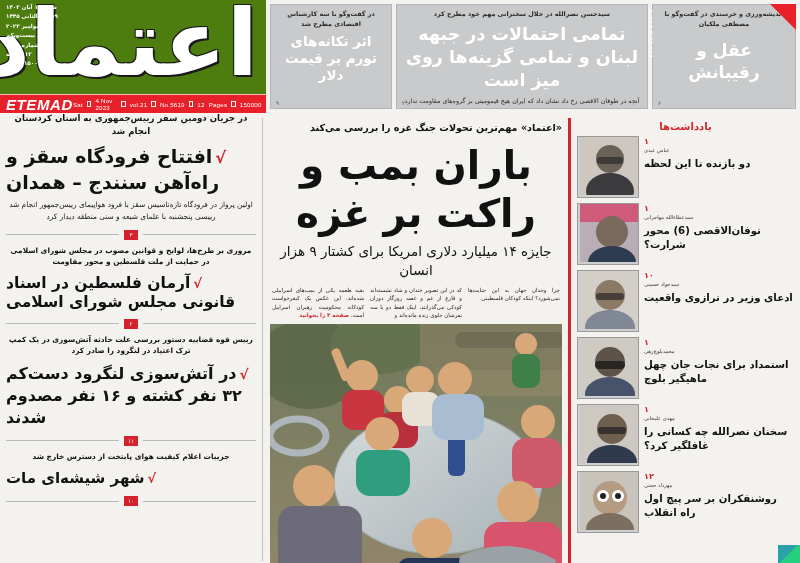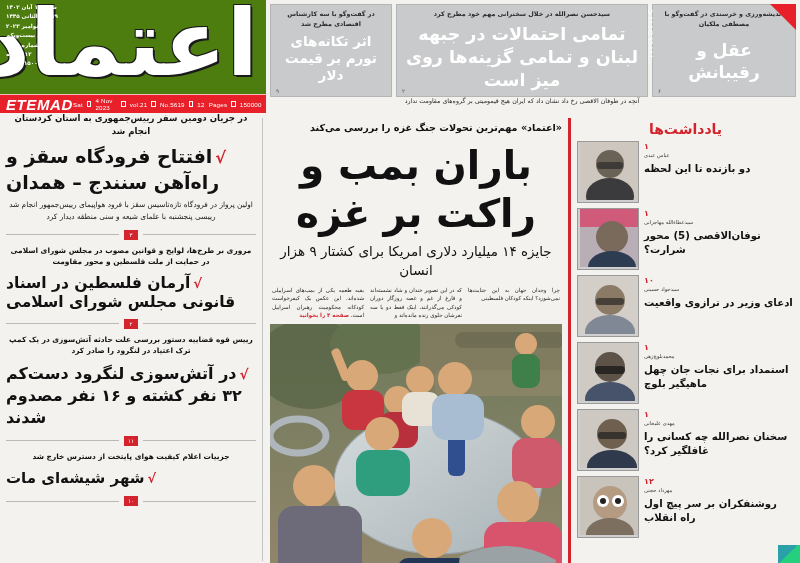--- a/index.html
+++ b/index.html
@@ -20,21 +20,21 @@
   .mast-meta div{white-space:nowrap;}
   .mast-bottom{position:absolute;left:0;bottom:0;width:266px;height:18px;background:#e8202a;
                border-top:1px solid #f8b9bc;display:flex;align-items:center;direction:ltr;}
   .etemad-word{color:#fff;font-size:15px;font-weight:700;letter-spacing:.6px;margin-left:6px;
                font-family:"Liberation Sans",sans-serif;font-style:italic;}
   .en-meta{color:#ffffff;font-size:6.2px;letter-spacing:.2px;display:flex;gap:4px;align-items:center;
            font-family:"Liberation Sans",sans-serif;direction:ltr;}
   .en-meta .sep{display:inline-block;width:4px;height:4px;border:1px solid #fff;transform:rotate(0deg);}
 
   
-  .teaser{position:absolute;top:4px;height:93px;background:#c9cacb;
+  .teaser{position:absolute;top:4px;height:105px;background:#c9cacb;
           border:1px solid #b4b5b6;direction:rtl;padding:5px 7px 4px;box-sizing:border-box;
           display:flex;flex-direction:column;}
   .t1{left:270px;width:122px;}
   .t2{left:396px;width:252px;}
   .t3{left:652px;width:144px;}
   .teaser .kicker{font-size:6.4px;line-height:9.5px;color:#2b2b2b;text-align:center;font-weight:600;}
   .teaser .ttl{color:#ffffff;font-weight:700;text-align:center;}
   .t1 .ttl{font-size:13.5px;line-height:17px;margin-top:4px;}
   .t2 .ttl{font-size:17.5px;line-height:23px;margin-top:3px;}
   .t3 .ttl{font-size:17px;line-height:22px;margin-top:10px;}
@@ -78,21 +78,21 @@
   .cap-row{display:flex;gap:6px;direction:rtl;padding:0 2px 4px;}
   .cap-col{flex:1;font-size:5.5px;line-height:8.4px;color:#1f1f1f;text-align:justify;}
   .cap-col .red{color:#d3232c;font-weight:700;}
   .photo{position:relative;width:292px;height:262px;margin:0 auto;overflow:hidden;background:#8e9a86;}
   .photo svg{display:block;}
 
   
   .railsep{position:absolute;left:568px;top:118px;width:3px;height:445px;background:#d3232c;}
   .rail{position:absolute;left:573px;top:116px;width:227px;height:447px;direction:rtl;
         padding:0 6px 0 4px;box-sizing:border-box;}
-  .rail-title{color:#d3232c;font-size:14px;font-weight:700;text-align:center;margin:5px 0 4px;}
+  .rail-title{color:#d3232c;font-size:10px;font-weight:700;text-align:center;margin:5px 0 4px;}
   .note{display:flex;flex-direction:row-reverse;gap:5px;margin-bottom:5px;align-items:flex-start;}
   .note .thumb{width:60px;height:60px;flex:0 0 60px;border:1px solid #9a9a9a;overflow:hidden;background:#cfcfcf;}
   .note .thumb svg{display:block;}
   .note .ntext{flex:1;text-align:left;padding-top:1px;}
   .note .nnum{color:#d3232c;font-size:8px;font-weight:700;line-height:9px;}
   .note .nauth{font-size:5.2px;line-height:8px;color:#3a3a3a;margin-bottom:3px;}
   .note .ntitle{font-size:10.2px;line-height:14px;font-weight:700;color:#111;}
 
   .btmcorner{position:absolute;right:0;bottom:0;width:22px;height:18px;
              background:linear-gradient(135deg,#2aa0a8 0 50%,#24d07d 50% 100%);}
@@ -311,21 +311,21 @@
         <svg width="58" height="58" viewBox="0 0 58 58">
             <rect width="58" height="58" fill="#b9aeb6"></rect>
             <rect x="0" y="0" width="58" height="18" fill="#d05a7a"></rect>
             <circle cx="32" cy="28" r="16" fill="#7a6a5c"></circle>
             <ellipse cx="32" cy="58" rx="24" ry="16" fill="#2e3c52"></ellipse>
           </svg>
       </div>
       <div class="ntext">
         <div class="nnum">۱</div>
         <div class="nauth">سیدعطاءالله مهاجرانی</div>
-        <div class="ntitle">توفان‌الاقصی (5) محور شرارت؟</div>
+        <div class="ntitle">توفان‌الاقصی (6) محور شرارت؟</div>
       </div>
     </div>
 
     <div class="note">
       <div class="thumb">
         <svg width="58" height="58" viewBox="0 0 58 58">
             <rect width="58" height="58" fill="#d3cec7"></rect>
             <circle cx="30" cy="24" r="15" fill="#8a7a66"></circle>
             <rect x="16" y="22" width="28" height="7" rx="3" fill="#222" opacity=".65"></rect>
             <ellipse cx="30" cy="56" rx="25" ry="17" fill="#7f8894"></ellipse>

